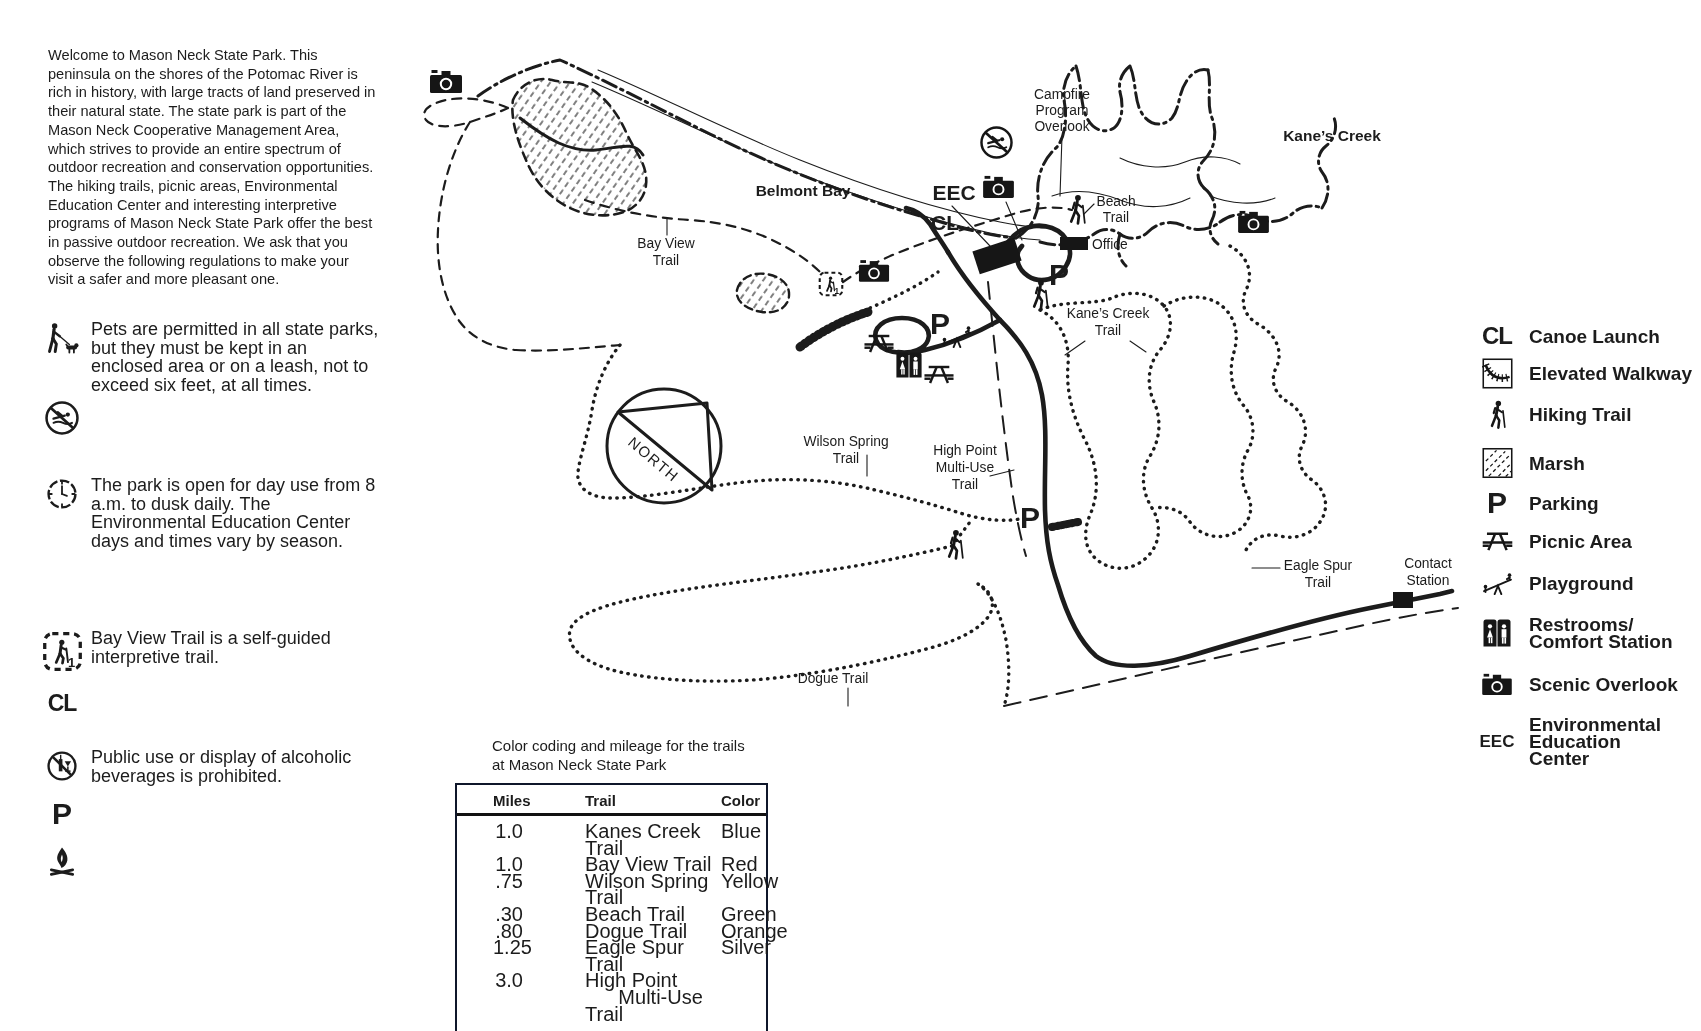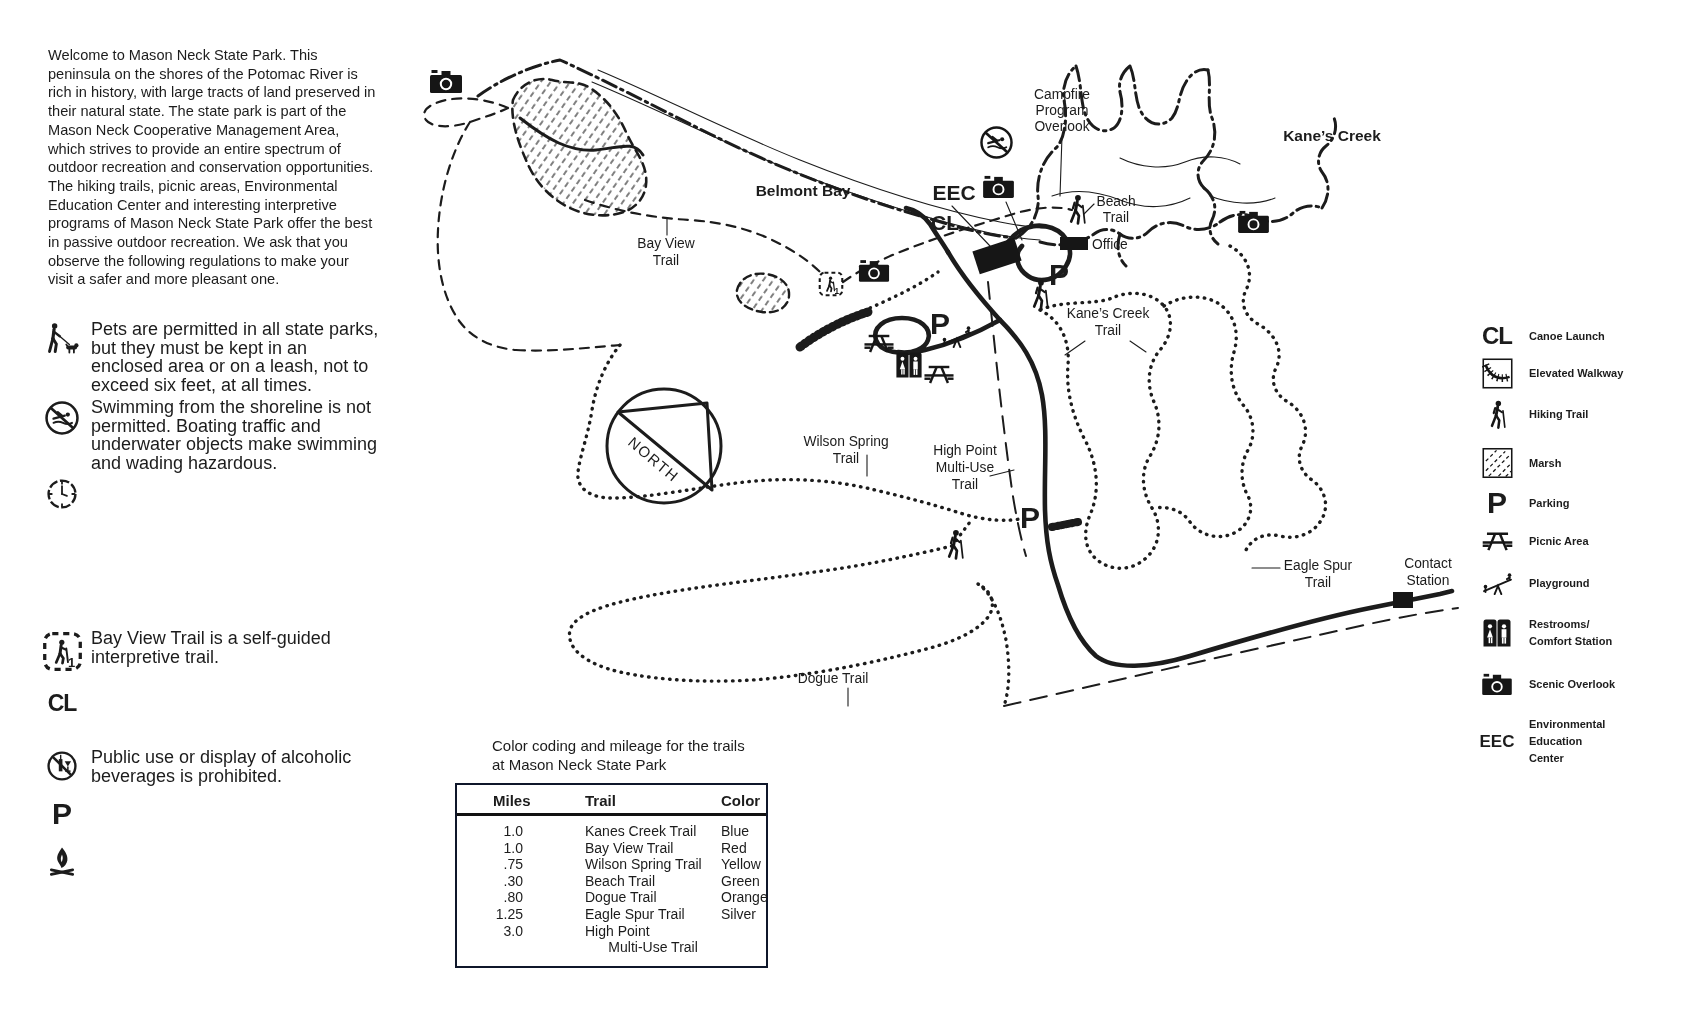--- a/index.html
+++ b/index.html
@@ -8,30 +8,30 @@
   
   .intro{position:absolute;left:48px;top:46px;width:330px;font-size:14.6px;line-height:18.7px;}
   .reg-item{position:absolute;left:33px;width:350px;display:flex;align-items:flex-start;}
   .reg-icon{width:58px;flex:0 0 58px;display:flex;justify-content:center;align-items:flex-start;padding-top:2px;}
   .reg-text{flex:1;font-size:18px;line-height:18.7px;}
   .icon-letters{font-weight:bold;font-size:23px;letter-spacing:-1px;}
   .icon-letter-p{font-weight:bold;font-size:30px;}
   
   .lg-row{position:absolute;left:1478px;display:flex;align-items:center;gap:13px;}
   .lg-icon{width:38px;flex:0 0 38px;display:flex;justify-content:center;align-items:center;}
-  .lg-label{font-weight:bold;font-size:11px;line-height:17px;white-space:pre-line;}
+  .lg-label{font-weight:bold;font-size:19px;line-height:17px;white-space:pre-line;}
   .lg-cl{font-weight:bold;font-size:24px;letter-spacing:-1px;}
   .lg-eec{font-weight:bold;font-size:17px;}
   .lg-p{font-weight:bold;font-size:30px;}
   
   .tbl-title{position:absolute;left:492px;top:736px;width:300px;font-size:15px;line-height:19px;white-space:pre-line;}
   .tbl-box{position:absolute;left:455px;top:783px;width:309px;border:2px solid #0f172a;}
   .tbl-head{display:grid;grid-template-columns:92px 136px 1fr;padding:7px 0 4px 36px;
             font-weight:bold;font-size:15px;border-bottom:3.5px solid #111;}
-  .tbl-body{padding:7px 0 10px 36px;font-size:14px;line-height:16.6px;}
+  .tbl-body{padding:7px 0 10px 36px;font-size:20px;line-height:16.6px;}
   .tbl-row{display:grid;grid-template-columns:92px 136px 1fr;}
   .t-miles{display:inline-block;}
   .t-miles span{display:inline-block;width:30px;text-align:right;}
   .t-trail{white-space:pre-wrap;}
   svg.map{position:absolute;left:0;top:0;}
   .defsbox{position:absolute;width:0;height:0;overflow:hidden;}
 </style>
 </head>
 <body>
 
@@ -189,28 +189,28 @@
         </svg>
       </div>
     <div class="reg-text">Pets are permitted in all state parks, but they must be kept in an enclosed area or on a leash, not to exceed six feet, at all times.</div>
   </div>
   <div class="reg-item" style="top:398px">
     <div class="reg-icon">
         <svg width="36" height="36" viewBox="0 0 34 34">
           <use href="#sym-noswim"></use>
         </svg>
       </div>
-    <div class="reg-text">Swimming from the shoreline is not permitted. Boating traffic and underwater objects make swimming and wading hazardous.</div>
   </div>
   <div class="reg-item" style="top:476px">
     <div class="reg-icon">
         <svg width="32" height="32" viewBox="0 0 30 30">
           <use href="#sym-clock"></use>
         </svg>
       </div>
+    <div class="reg-text">The park is open for day use from 8 a.m. to dusk daily. The Environmental Education Center days and times vary by season.</div>
   </div>
   <div class="reg-item" style="top:629px">
     <div class="reg-icon">
         <svg width="41" height="41" viewBox="0 0 30 30">
           <use href="#sym-selfguided"></use>
         </svg>
       </div>
     <div class="reg-text">Bay View Trail is a self-guided interpretive trail.</div>
   </div>
   <div class="reg-item" style="top:688px">

